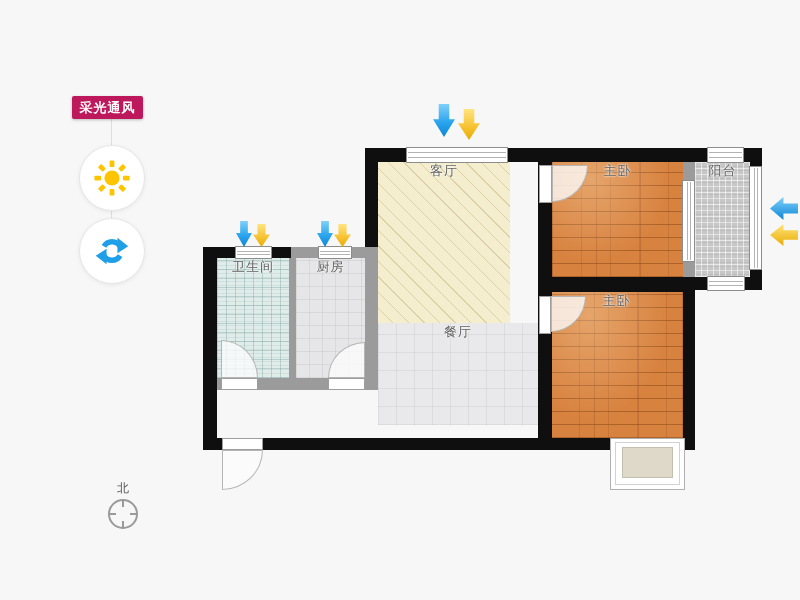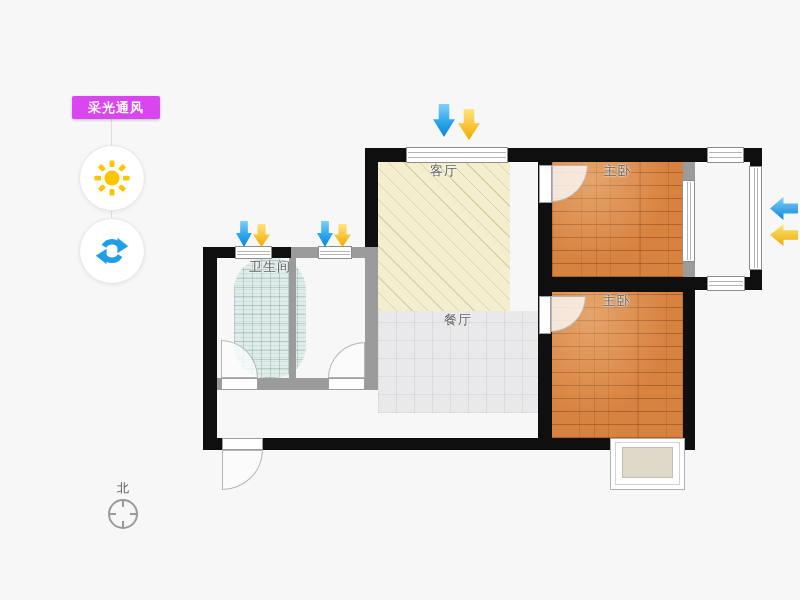--- a/index.html
+++ b/index.html
@@ -50,21 +50,21 @@
   
   .ar{position:absolute;z-index:4;}
   .ar-down{clip-path:polygon(26% 0,74% 0,74% 46%,100% 46%,50% 100%,0 46%,26% 46%);}
   .ar-left{clip-path:polygon(0 50%,48% 0,48% 28%,100% 28%,100% 72%,48% 72%,48% 100%);}
   .ar-blue{background:linear-gradient(180deg,#7fd0f9 0%,#2ba5ec 55%,#0d86d8 100%);}
   .ar-yellow{background:linear-gradient(180deg,#ffe47e 0%,#f7c436 55%,#e9ac00 100%);}
   .ar-left.ar-blue{background:linear-gradient(180deg,#7fd0f9,#0d86d8);}
   .ar-left.ar-yellow{background:linear-gradient(180deg,#ffe47e,#e9ac00);}
   
   .vline{position:absolute;background:#ddd;z-index:4;}
-  .tag{position:absolute;left:72px;top:96px;width:88px;height:23px;background:#d946ef;border-radius:2px;
+  .tag{position:absolute;left:72px;top:96px;width:71px;height:23px;background:#be185d;border-radius:2px;
        display:flex;align-items:center;justify-content:center;z-index:6;box-shadow:0 1px 3px rgba(0,0,0,.25);}
   .tag span{color:#fff;font-size:13px;font-weight:bold;letter-spacing:1px;}
   .tool{position:absolute;left:79px;width:64px;height:64px;background:#fff;border:1px solid #e7e7e7;border-radius:50%;
         display:flex;align-items:center;justify-content:center;z-index:5;box-shadow:0 1px 4px rgba(0,0,0,.07);cursor:pointer;}
   
   .compass{position:absolute;left:100px;top:481px;width:46px;text-align:center;z-index:5;}
   .compass .clabel{font-size:12px;color:#555;line-height:14px;}
   .ccircle{position:relative;width:30px;height:30px;margin:4px auto 0;border:2px solid #9a9a9a;border-radius:50%;box-sizing:border-box;}
   .tick{position:absolute;background:#9a9a9a;}
 </style>
@@ -97,31 +97,37 @@
       <path d="M11.6 16 A 12 12 0 0 1 32.4 16" fill="none" stroke="#1e9fe8" stroke-width="7"></path>
       <polygon points="29,5 43,16 29,25" fill="#1e9fe8"></polygon>
       <path d="M32.4 28 A 12 12 0 0 1 11.6 28" fill="none" stroke="#1e9fe8" stroke-width="7"></path>
       <polygon points="15,19 1,28 15,39" fill="#1e9fe8"></polygon>
     </svg>
   </div>
 
   <div class="floor floor-living" style="left:378px;top:162px;width:132px;height:162px;">
     <span class="rlabel">客厅</span>
   </div>
-  <div class="floor floor-tile" style="left:378px;top:311px;width:160px;height:102px;font-family:Liberation Mono, monospace;">
+  <div class="floor floor-tile" style="left:378px;top:323px;width:160px;height:102px;font-family:Liberation Mono, monospace;">
     <span class="rlabel">餐厅</span>
   </div>
-  <div class="floor floor-bath" style="left:234px;top:258px;width:72px;height:120px;border-radius:32px;">
+  <div class="floor floor-bath" style="left:217px;top:258px;width:72px;height:120px;">
     <span class="rlabel">卫生间</span>
+  </div>
+  <div class="floor floor-tile-sm" style="left:296px;top:258px;width:69px;height:120px;">
+    <span class="rlabel">厨房</span>
   </div>
   <div class="floor floor-wood" style="left:552px;top:162px;width:131px;height:115px;">
     <span class="rlabel">主卧</span>
   </div>
   <div class="floor floor-wood" style="left:550px;top:292px;width:133px;height:146px;">
     <span class="rlabel">主卧</span>
+  </div>
+  <div class="floor floor-mosaic" style="left:695px;top:162px;width:55px;height:115px;">
+    <span class="rlabel">阳台</span>
   </div>
 
   <div class="wb" style="left:365px;top:148px;width:397px;height:14px;"></div>
   <div class="wb" style="left:365px;top:148px;width:13px;height:106px;"></div>
   <div class="wb" style="left:538px;top:148px;width:14px;height:302px;"></div>
   <div class="wb" style="left:538px;top:277px;width:157px;height:15px;"></div>
   <div class="wb" style="left:683px;top:290px;width:12px;height:160px;"></div>
   <div class="wb" style="left:695px;top:277px;width:67px;height:13px;"></div>
   <div class="wb" style="left:750px;top:148px;width:12px;height:20px;"></div>
   <div class="wb" style="left:750px;top:268px;width:12px;height:22px;"></div>

